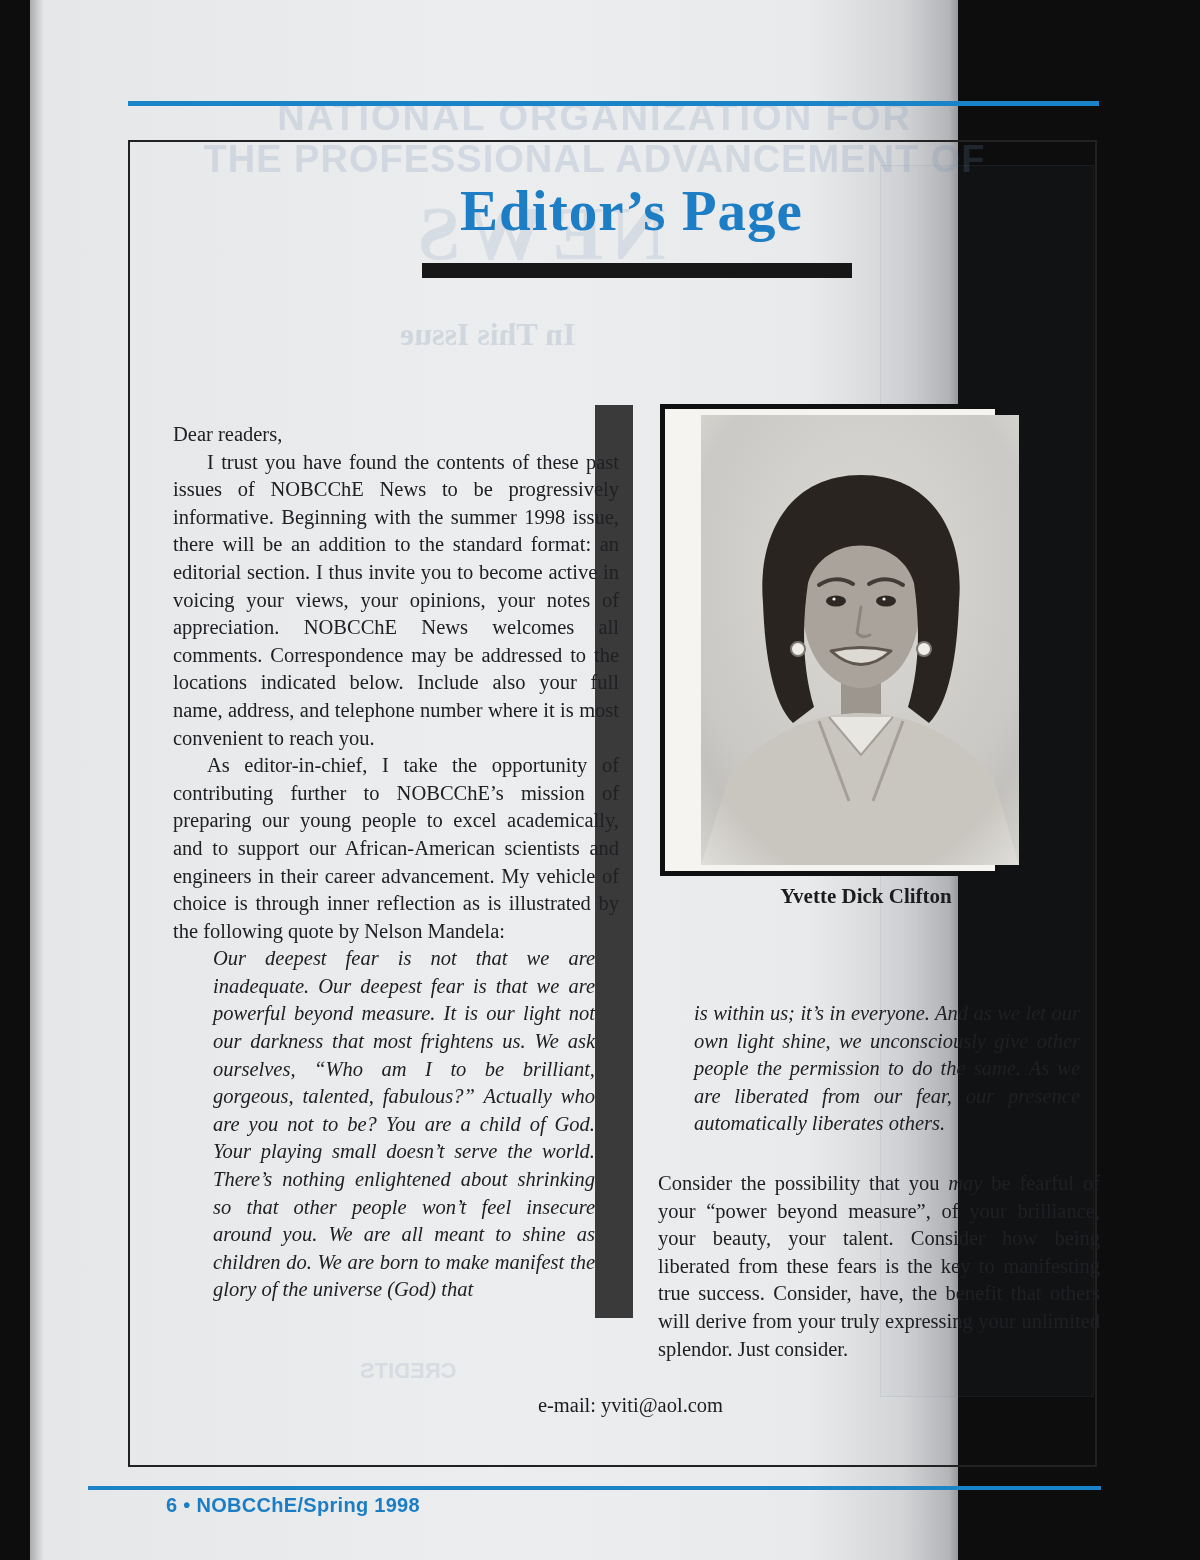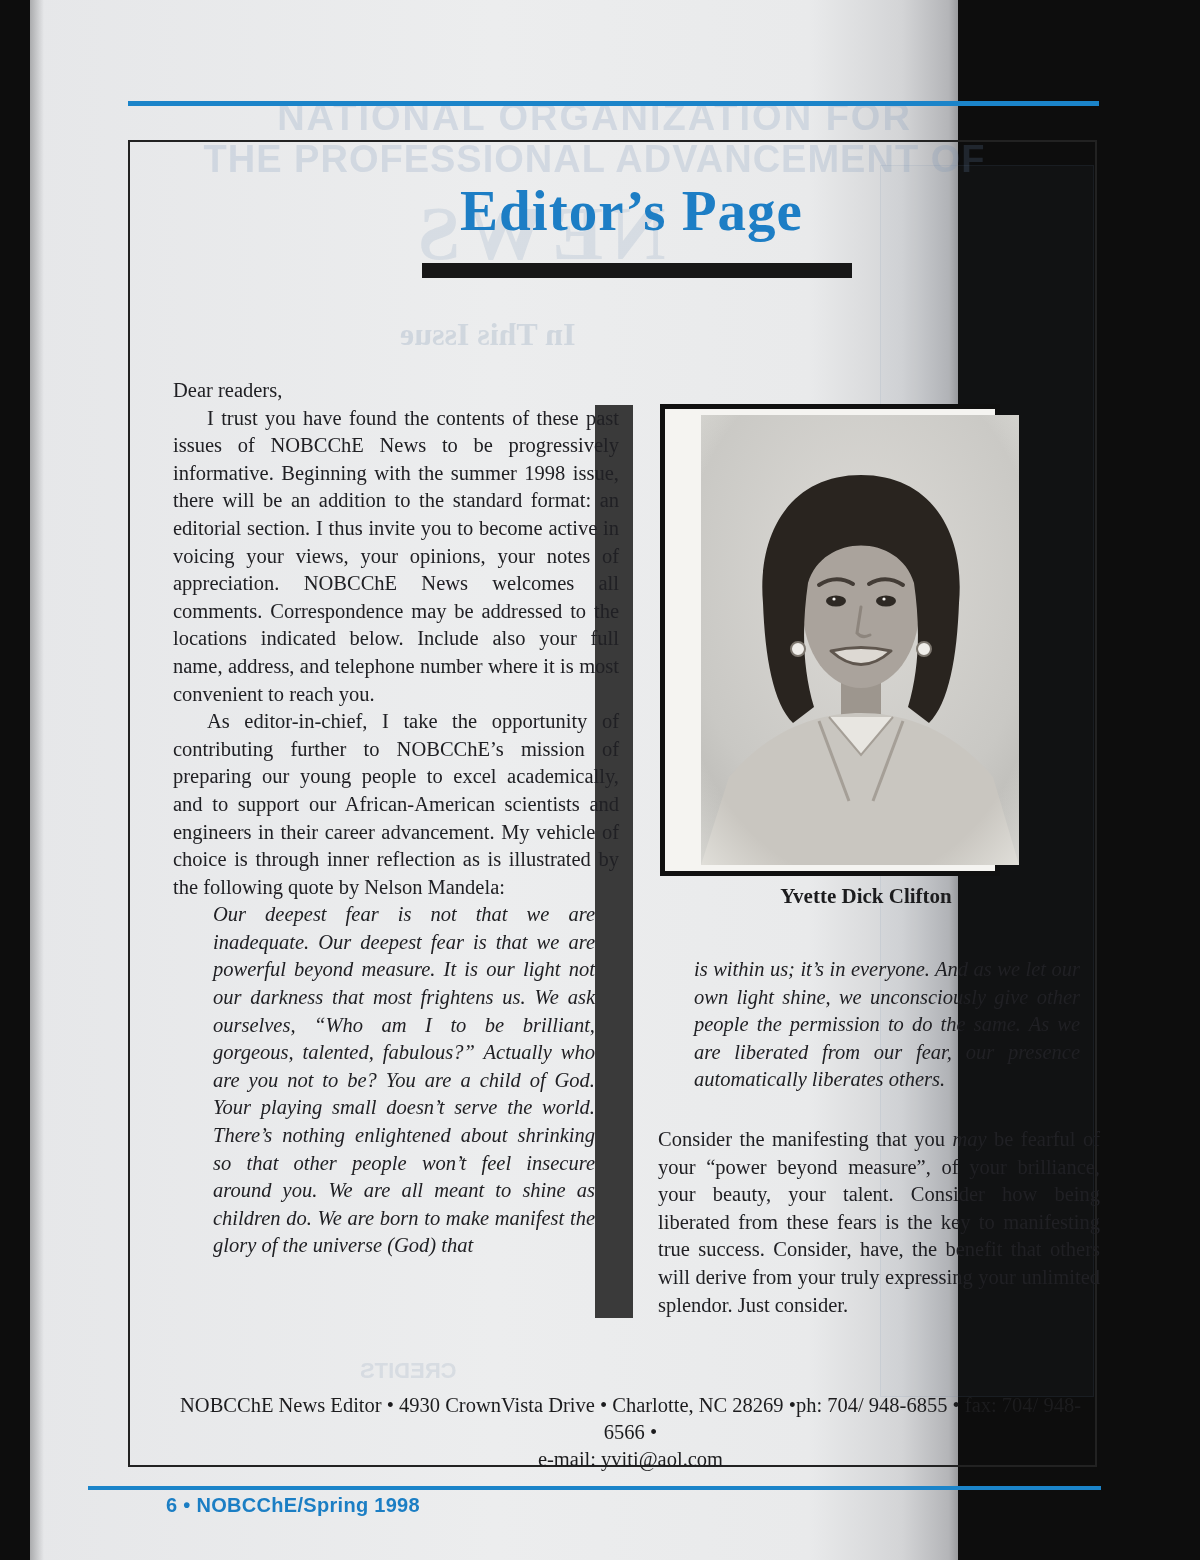--- a/index.html
+++ b/index.html
@@ -48,21 +48,21 @@
     font-size:57px;font-weight:bold;color:#1d7ec5;
     font-family:"Liberation Serif",serif;letter-spacing:1px;
   }
   .title-bar{left:392px;top:263px;width:394px;height:15px;background:#171717;}
   .content-border{
     left:98px;top:140px;width:929px;height:1323px;
     border:2px solid #222;background:transparent;pointer-events:none;
   }
   .col-divider{left:565px;top:405px;width:2px;height:913px;background:#3a3a3a;}
   .body-text{
-    font-size:20.5px;line-height:27.6px;color:#202024;text-align:justify;
+    font-size:20.5px;line-height:27.6px;color:#202024;text-align:justify;margin-top:44px;
   }
   .left-col{left:107px;top:377px;width:446px;}
   .salutation{text-align:left;}
   .indent{text-indent:34px;}
   .quote{font-style:italic;padding-left:40px;padding-right:24px;}
   .photo-frame{
     left:630px;top:404px;width:340px;height:472px;box-sizing:border-box;
     border:5px solid #101010;background:#f5f4f1;padding:6px;
   }
   .photo-frame svg{display:block;width:318px;height:450px;}
@@ -157,25 +157,24 @@
       <path d="M118,306 L148,386" stroke="#a59f97" stroke-width="3" fill="none"></path>
       <path d="M202,306 L172,386" stroke="#a59f97" stroke-width="3" fill="none"></path>
 
       <rect x="0" y="0" width="318" height="450" fill="url(#vig)"></rect>
     </svg>
   </div>
   <div class="abs fg photo-caption">Yvette Dick Clifton</div>
 
   <div class="abs fg right-quote body-text">is within us; it’s in everyone.  And as we let our own light shine, we unconsciously give other people the permission to do the same.  As we are liberated from our fear, our presence automatically liberates others.</div>
   <div class="abs fg right-para body-text">
-    <span>Consider the manifesting that you </span><span class="em-may">may</span><span> be fearful of your “power beyond measure”, of your brilliance, your beauty, your talent. Consider how being liberated from these fears is the key to manifesting true success. Consider, have, the benefit that others will derive from your truly expressing your unlimited splendor.  Just consider.</span>
+    <span>Consider the possibility that you </span><span class="em-may">may</span><span> be fearful of your “power beyond measure”, of your brilliance, your beauty, your talent. Consider how being liberated from these fears is the key to manifesting true success. Consider, have, the benefit that others will derive from your truly expressing your unlimited splendor.  Just consider.</span>
   </div>
 
   <div class="abs fg contact-footer">
-    <div>NOBCChE News Editor • 4930 CrownVista Drive • Charlotte, NC  28269 •ph: 704/ 948-6855 • fax: 704/ 948-6566 •</div>
     <div>e-mail: yviti@aol.com</div>
   </div>
 
   <div class="abs fg rule-bottom blue-rule"></div>
   <div class="abs fg page-footer">6 • NOBCChE/Spring 1998</div>
 
   <div class="paper-shadow-left"></div>
 </div>
 
 </body></html>

